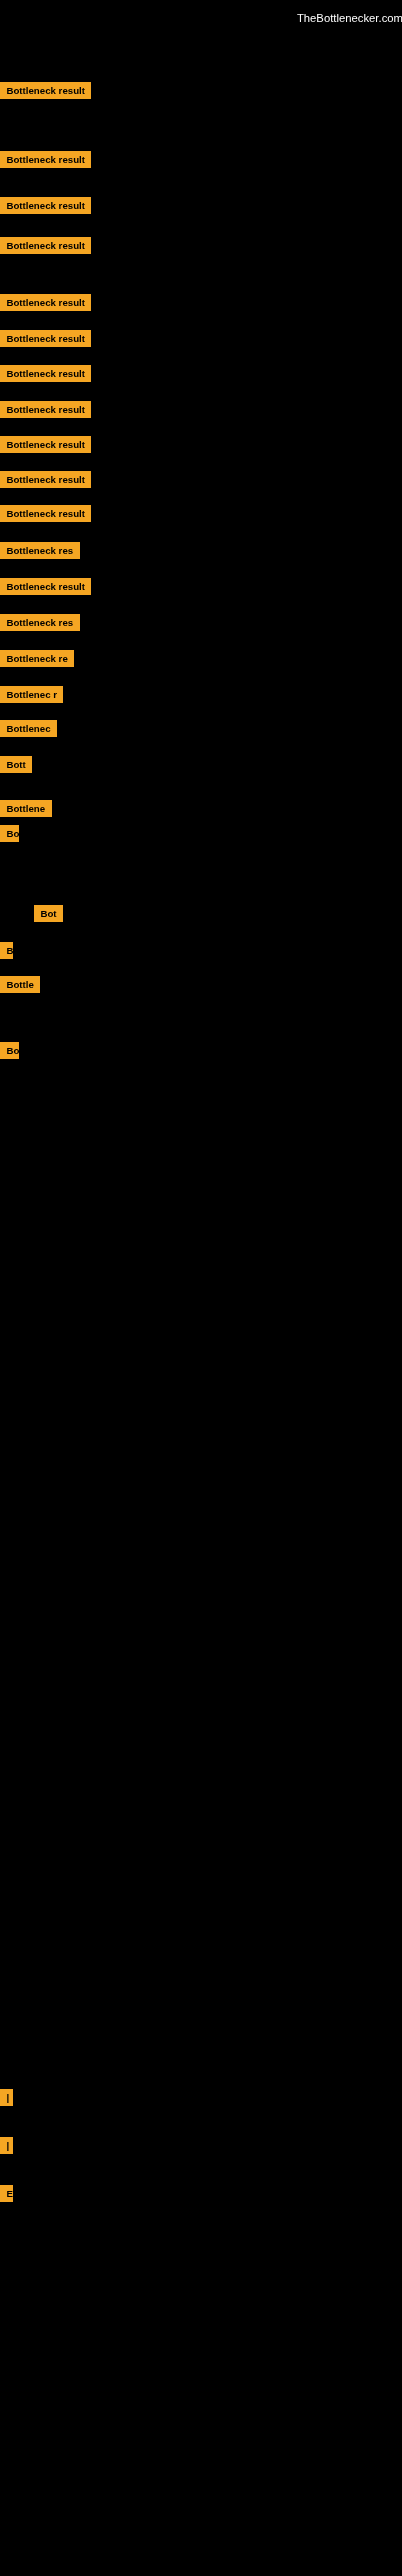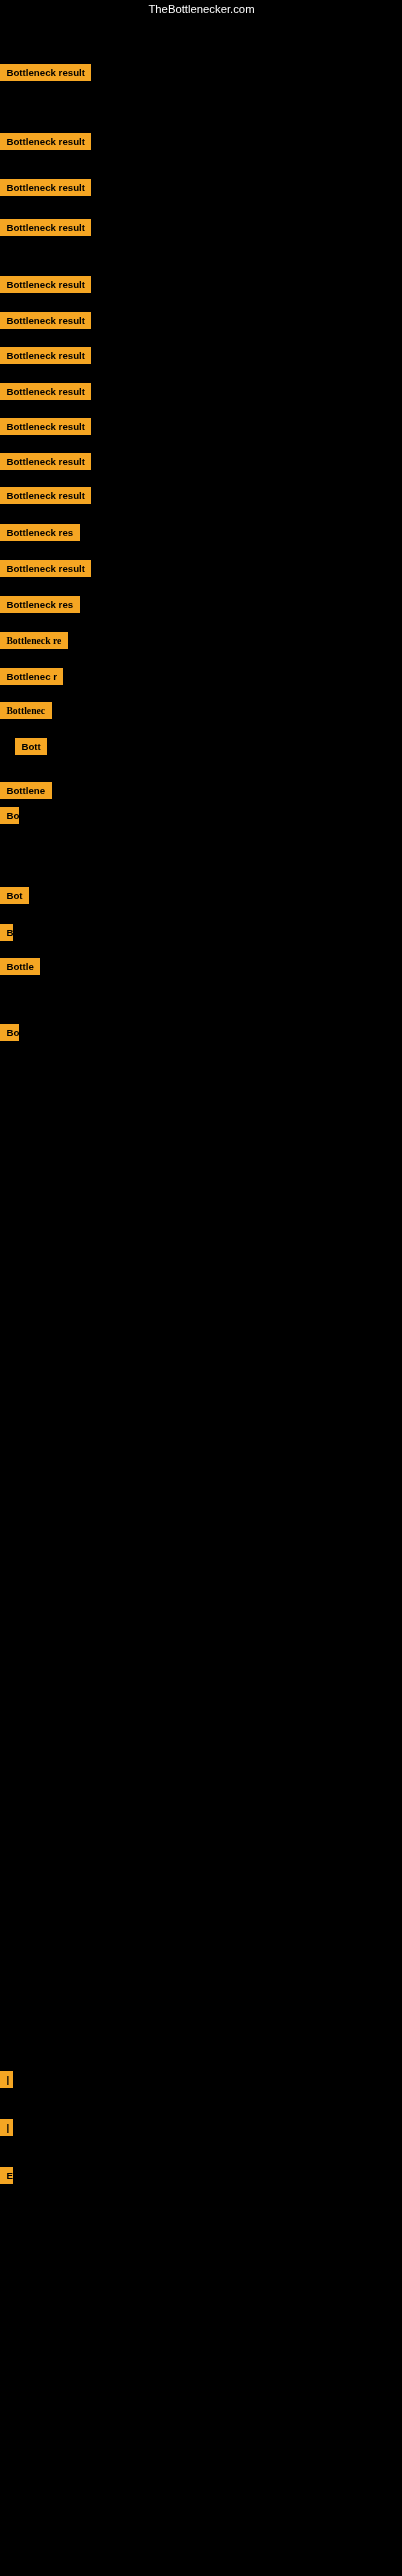--- a/index.html
+++ b/index.html
@@ -8,24 +8,24 @@
       box-sizing: border-box;
     }
     body {
       background-color: #000;
       width: 403px;
       min-height: 2576px;
       font-family: Arial, sans-serif;
       position: relative;
     }
     .site-title {
-      text-align: center;
+      text-align: right;
       color: #fff;
       font-size: 11.3px;
-      padding: 3px 0;
+      padding: 12px 0;
       width: 100%;
     }
     .bottleneck-badge {
       background-color: #f5a623;
       color: #000;
       font-size: 9.7px;
       font-weight: bold;
       padding: 3.2px 6.4px;
       display: inline-block;
       white-space: nowrap;
@@ -49,27 +49,27 @@
     <div class="result-row" style="top: 258px; left: 0px;"><span class="bottleneck-badge" style="max-width: 116px;">Bottleneck result</span></div>
     <div class="result-row" style="top: 294px; left: 0px;"><span class="bottleneck-badge" style="max-width: 113px;">Bottleneck result</span></div>
     <div class="result-row" style="top: 329px; left: 0px;"><span class="bottleneck-badge" style="max-width: 116px;">Bottleneck result</span></div>
     <div class="result-row" style="top: 365px; left: 0px;"><span class="bottleneck-badge" style="max-width: 113px;">Bottleneck result</span></div>
     <div class="result-row" style="top: 400px; left: 0px;"><span class="bottleneck-badge" style="max-width: 109px;">Bottleneck result</span></div>
     <div class="result-row" style="top: 435px; left: 0px;"><span class="bottleneck-badge" style="max-width: 105px;">Bottleneck result</span></div>
     <div class="result-row" style="top: 469px; left: 0px;"><span class="bottleneck-badge" style="max-width: 100px;">Bottleneck result</span></div>
     <div class="result-row" style="top: 506px; left: 0px;"><span class="bottleneck-badge" style="max-width: 90px;">Bottleneck res</span></div>
     <div class="result-row" style="top: 542px; left: 0px;"><span class="bottleneck-badge" style="max-width: 116px;">Bottleneck result</span></div>
     <div class="result-row" style="top: 578px; left: 0px;"><span class="bottleneck-badge" style="max-width: 87px;">Bottleneck res</span></div>
-    <div class="result-row" style="top: 614px; left: 0px;"><span class="bottleneck-badge" style="max-width: 82px; font-family: Liberation Serif, serif;">Bottleneck re</span></div>
+    <div class="result-row" style="top: 614px; left: 0px;"><span class="bottleneck-badge" style="max-width: 82px;">Bottleneck re</span></div>
     <div class="result-row" style="top: 650px; left: 0px;"><span class="bottleneck-badge" style="max-width: 72px;">Bottlenec r</span></div>
-    <div class="result-row" style="top: 684px; left: 0px;"><span class="bottleneck-badge" style="max-width: 63px; font-family: Liberation Serif, serif;">Bottlenec</span></div>
-    <div class="result-row" style="top: 720px; left: 15px; text-decoration: underline;"><span class="bottleneck-badge" style="max-width: 35px;">Bott</span></div>
+    <div class="result-row" style="top: 684px; left: 0px;"><span class="bottleneck-badge" style="max-width: 63px;">Bottlenec</span></div>
+    <div class="result-row" style="top: 720px; left: 0px; text-decoration: underline;"><span class="bottleneck-badge" style="max-width: 35px;">Bott</span></div>
     <div class="result-row" style="top: 755px; left: 0px;"><span class="bottleneck-badge" style="max-width: 56px; margin-top: 9px;">Bottlene</span></div>
     <div class="result-row" style="top: 789px; left: 0px;"><span class="bottleneck-badge" style="max-width: 19.3px;">Bo</span></div>
-    <div class="result-row" style="top: 869px; left: 0px;"><span class="bottleneck-badge" style="max-width: 29px;">Bot</span></div>
+    <div class="result-row" style="top: 869px; left: 0px; padding-left: 34px;"><span class="bottleneck-badge" style="max-width: 29px;">Bot</span></div>
     <div class="result-row" style="top: 906px; left: 0px;"><span class="bottleneck-badge" style="max-width: 11.3px;">B</span></div>
     <div class="result-row" style="top: 940px; left: 0px;"><span class="bottleneck-badge" style="max-width: 42px;">Bottle</span></div>
     <div class="result-row" style="top: 1006px; left: 0px;"><span class="bottleneck-badge" style="max-width: 19.3px;">Bo</span></div>
     <div class="result-row" style="top: 2053px; left: 0px;"><span class="bottleneck-badge" style="max-width: 3.2px;">|</span></div>
     <div class="result-row" style="top: 2101px; left: 0px;"><span class="bottleneck-badge" style="max-width: 3.2px;">|</span></div>
     <div class="result-row" style="top: 2149px; left: 0px;"><span class="bottleneck-badge" style="max-width: 8px;">E</span></div>
   </div>
 
 
 </body></html>

